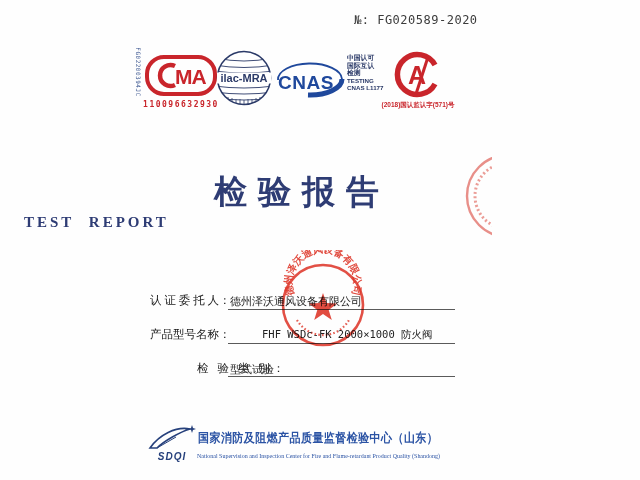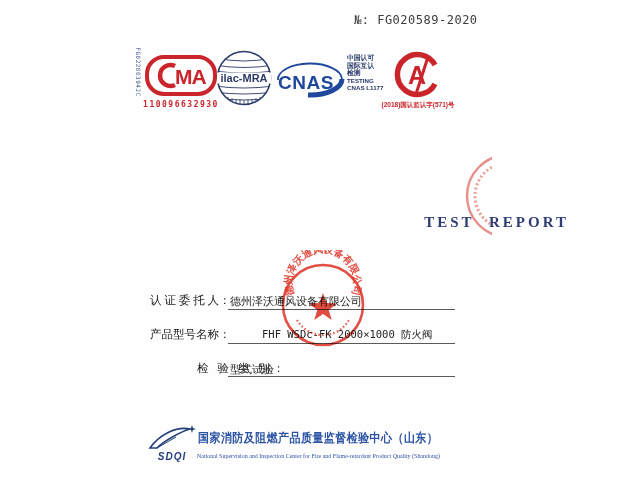--- a/index.html
+++ b/index.html
@@ -17,21 +17,21 @@
   .cma-num{left:140px;top:100px;width:82px;text-align:center;font-family:"DejaVu Sans Mono",monospace;
     font-size:8px;font-weight:bold;color:#c9252b;letter-spacing:1.5px;}
   .cnas-side{left:347px;top:54px;color:#2b3a68;line-height:7.6px;}
   .cnas-side .cn{font-size:6.8px;font-weight:bold;font-family:"Liberation Sans",sans-serif;}
   .cnas-side .en{font-size:6.2px;font-weight:bold;font-family:"Liberation Sans",sans-serif;}
   .cal-cert{left:366px;top:101px;width:104px;text-align:center;font-size:6.5px;font-weight:bold;
     color:#c9252b;font-family:"Liberation Sans",sans-serif;}
   
   .title-cn{left:24px;top:170px;width:545px;text-align:center;font-size:33px;font-weight:bold;
     color:#2e3c74;letter-spacing:11px;text-indent:11px;font-family:"Liberation Sans",sans-serif;}
-  .title-en{left:24px;top:214px;width:545px;text-align:right;font-size:15px;font-weight:bold;
+  .title-en{left:24px;top:214px;width:545px;text-align:left;font-size:15px;font-weight:bold;
     color:#2e3c74;letter-spacing:3px;word-spacing:8px;}
   
   .f-label{left:150px;font-size:11.5px;color:#1a1a1a;}
   .f-value{left:230px;font-size:11px;color:#222;}
   .f-line{left:228px;width:227px;height:1px;background:#5a5a5a;}
   .mono{font-family:"DejaVu Sans Mono",monospace;}
   .spaced{letter-spacing:3px;margin-left:47px;}
   
   .seal{left:268px;top:250px;mix-blend-mode:multiply;}
   .ghost-seal{left:452px;top:152px;width:40px;height:88px;overflow:hidden;}
@@ -93,20 +93,21 @@
     <div class="en">CNAS L1177</div>
   </div>
 
   <svg class="abs" style="left:392px;top:50px;" width="50" height="50" viewBox="0 0 50 50">
     <path d="M 43,15 A 20,20 0 1 0 43,34" fill="none" stroke="#c9252b" stroke-width="5.5"></path>
     <text x="25" y="34" text-anchor="middle" font-family="Liberation Sans, sans-serif" font-size="25" font-weight="bold" fill="#c9252b">A</text>
     <line x1="36" y1="7" x2="24" y2="44" stroke="#c9252b" stroke-width="3"></line>
   </svg>
   <div class="abs cal-cert">(2018)国认监认字(571)号</div>
 
+  <div class="abs title-cn">检验报告</div>
   <div class="abs title-en">TEST REPORT</div>
 
   <div class="abs f-label" style="top:293px;">认 证 委 托 人：</div>
   <div class="abs f-value" style="top:294px;">德州泽沃通风设备有限公司</div>
   <div class="abs f-line" style="top:309px;"></div>
 
   <div class="abs f-label" style="top:327px;">产品型号名称：</div>
   <div class="abs f-value mono" style="top:328px;font-size:10.5px;margin-left:32px;">FHF WSDc-FK 2000×1000 防火阀</div>
   <div class="abs f-line" style="top:343px;"></div>
 

